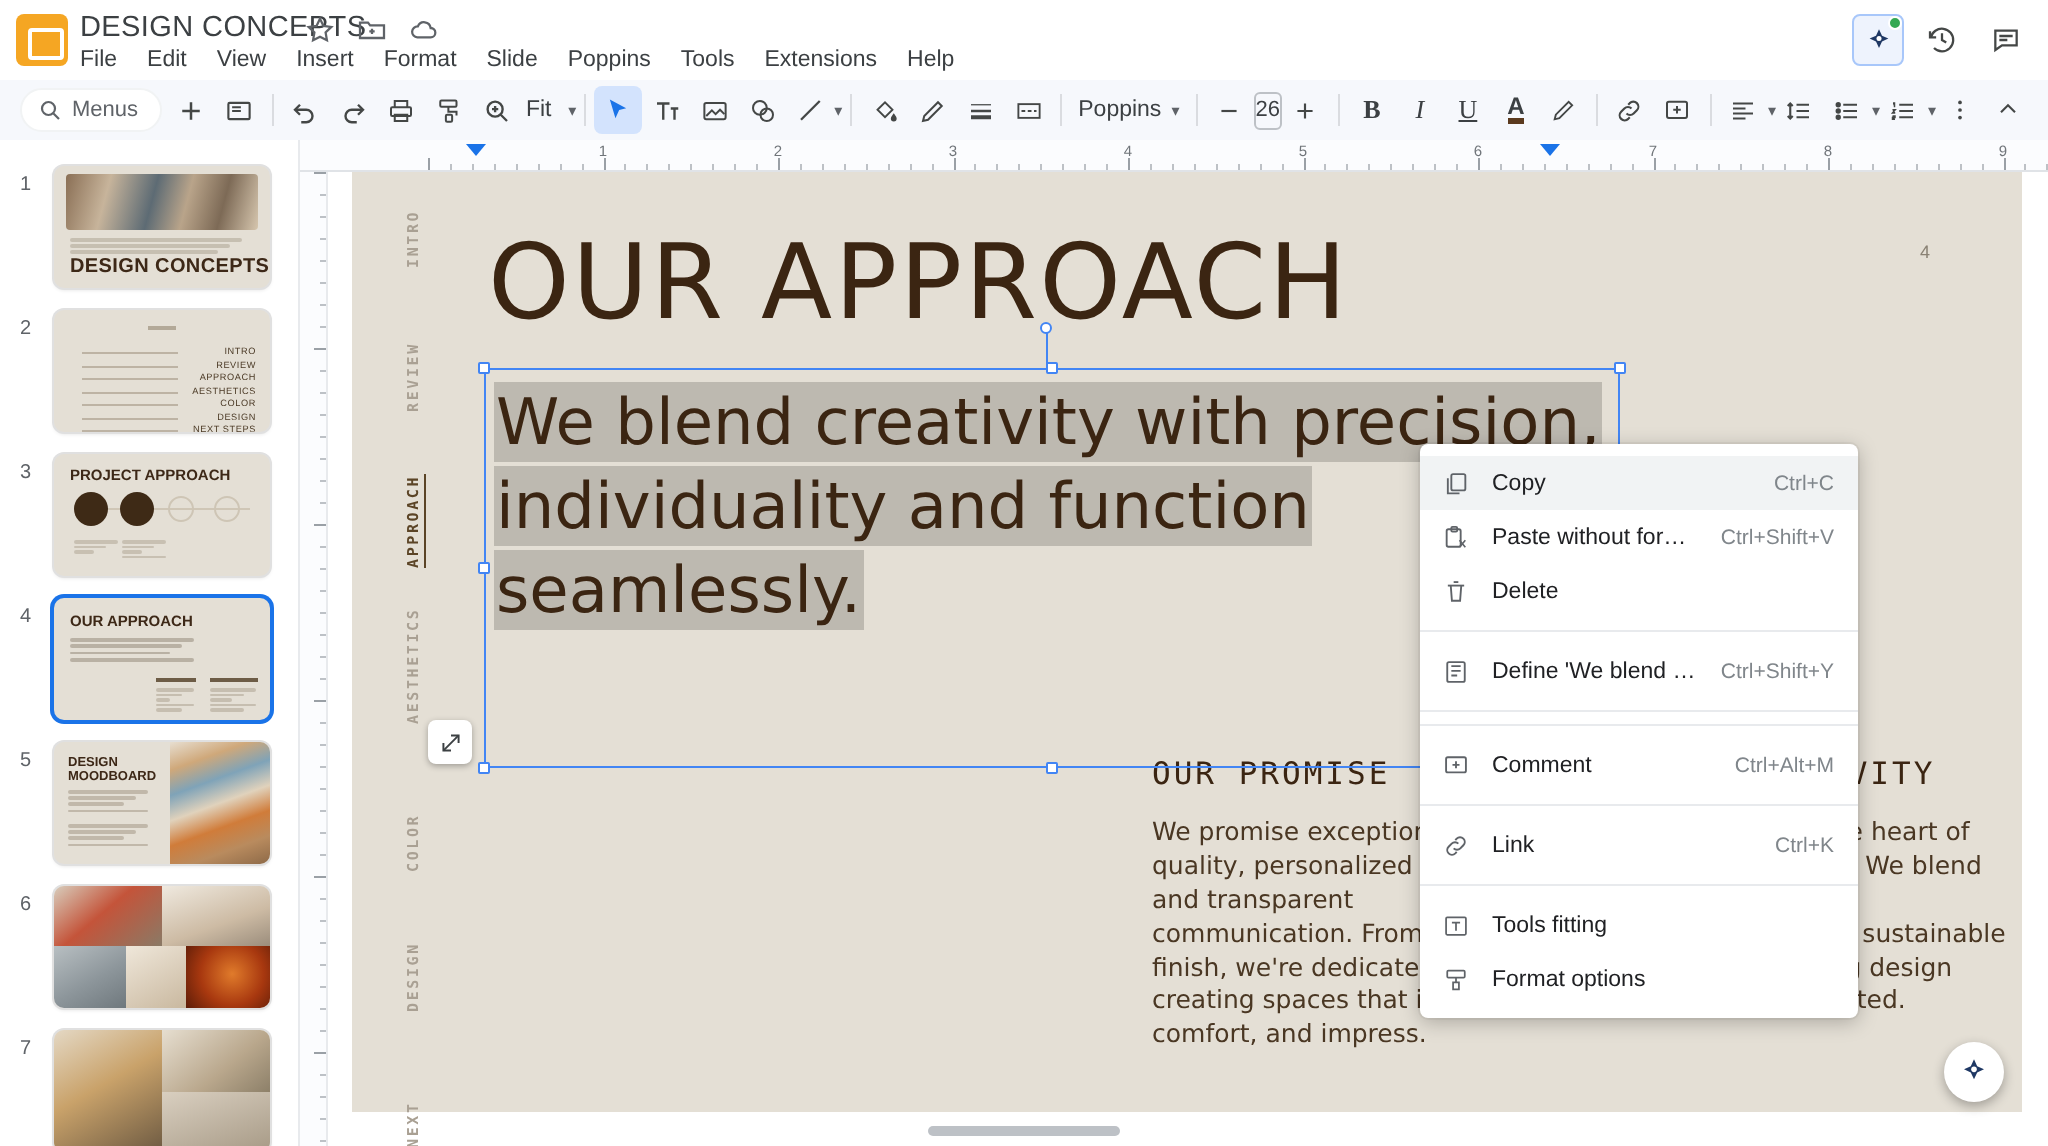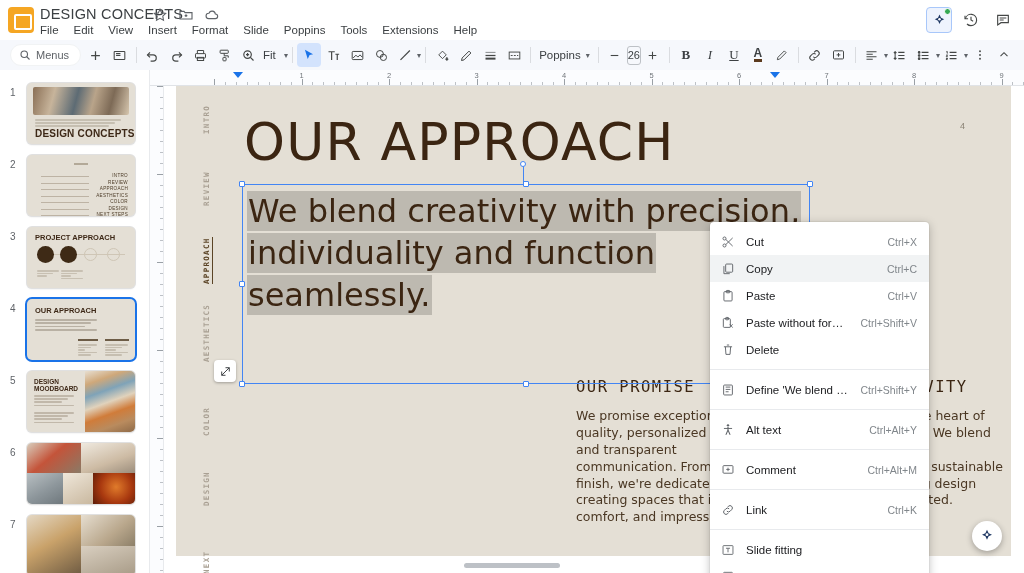--- a/index.html
+++ b/index.html
@@ -688,50 +688,29 @@
         <svg width="13" height="13" viewBox="0 0 24 24" stroke="#3c4043" stroke-width="1.8" fill="none">
           <path d="M5 19L19 5"></path>
             <path d="M5 12v7h7"></path>
             <path d="M19 12V5h-7"></path>
         </svg>
       </div>
     </div>
   </div>
 
   <div class="ctxmenu" id="ctxmenu">
-      <div class="ctxitem">
-        <span class="ctxicon">
-          <svg viewBox="0 0 24 24" fill="none" stroke="#5f6368" stroke-width="1.6" width="14" height="14">
-            <circle cx="6" cy="18" r="2.6"></circle>
-            <circle cx="6" cy="6" r="2.6"></circle>
-            <path d="M8.2 7.6L20 19M8.2 16.4L20 5"></path>
-          </svg>
-        </span>
-        <span class="ctxlabel">Cut</span>
-        <span class="ctxkeys">Ctrl+X</span>
-      </div>
       <div class="ctxitem hl">
         <span class="ctxicon">
           <svg viewBox="0 0 24 24" fill="none" stroke="#5f6368" stroke-width="1.6" width="14" height="14">
             <rect x="8" y="3.5" width="12" height="14" rx="1.5"></rect>
             <path d="M5 7v13h10"></path>
           </svg>
         </span>
         <span class="ctxlabel">Copy</span>
         <span class="ctxkeys">Ctrl+C</span>
-      </div>
-      <div class="ctxitem">
-        <span class="ctxicon">
-          <svg viewBox="0 0 24 24" fill="none" stroke="#5f6368" stroke-width="1.6" width="14" height="14">
-            <rect x="5" y="4.5" width="14" height="16" rx="1.5"></rect>
-            <rect x="9" y="2.5" width="6" height="4" rx="1"></rect>
-          </svg>
-        </span>
-        <span class="ctxlabel">Paste</span>
-        <span class="ctxkeys">Ctrl+V</span>
       </div>
       <div class="ctxitem">
         <span class="ctxicon">
           <svg viewBox="0 0 24 24" fill="none" stroke="#5f6368" stroke-width="1.6" width="14" height="14">
             <rect x="4" y="4.5" width="12" height="15" rx="1.5"></rect>
             <rect x="8" y="2.5" width="5" height="4" rx="1"></rect>
             <path d="M15 14l5 6M20 14l-5 6" stroke-width="1.4"></path>
           </svg>
         </span>
         <span class="ctxlabel">Paste without formatting</span>
@@ -753,31 +732,20 @@
         <span class="ctxicon">
           <svg viewBox="0 0 24 24" fill="none" stroke="#5f6368" stroke-width="1.6" width="14" height="14">
             <rect x="4.5" y="3.5" width="15" height="17" rx="1.5"></rect>
             <path d="M8 7h8M8 11h8M8 15h5"></path>
           </svg>
         </span>
         <span class="ctxlabel">Define 'We blend creativity…'</span>
         <span class="ctxkeys">Ctrl+Shift+Y</span>
       </div>
       <div class="ctxsep"></div>
-      <div class="ctxitem">
-        <span class="ctxicon">
-          <svg viewBox="0 0 24 24" fill="#5f6368" width="14" height="14">
-            <circle cx="12" cy="4" r="2"></circle>
-            <path d="M11 7h2v5l3.5 8h-2L12 14l-2.5 6h-2L11 12z"></path>
-            <path d="M5 8.5h14v1.6H5z"></path>
-          </svg>
-        </span>
-        <span class="ctxlabel">Alt text</span>
-        <span class="ctxkeys">Ctrl+Alt+Y</span>
-      </div>
       <div class="ctxsep"></div>
       <div class="ctxitem">
         <span class="ctxicon">
           <svg viewBox="0 0 24 24" fill="none" stroke="#5f6368" stroke-width="1.6" width="14" height="14">
             <rect x="3.5" y="4.5" width="17" height="13" rx="1.5"></rect>
             <path d="M12 8v6M9 11h6"></path>
           </svg>
         </span>
         <span class="ctxlabel">Comment</span>
         <span class="ctxkeys">Ctrl+Alt+M</span>
@@ -794,21 +762,21 @@
         <span class="ctxkeys">Ctrl+K</span>
       </div>
       <div class="ctxsep"></div>
       <div class="ctxitem">
         <span class="ctxicon">
           <svg viewBox="0 0 24 24" fill="none" stroke="#5f6368" stroke-width="1.5" width="14" height="14">
             <rect x="3.5" y="4.5" width="17" height="15" rx="1"></rect>
             <path d="M8.5 9h7M12 9v7"></path>
           </svg>
         </span>
-        <span class="ctxlabel">Slide fitting</span>
+        <span class="ctxlabel">Tools fitting</span>
         <span class="ctxkeys"></span>
       </div>
       <div class="ctxitem">
         <span class="ctxicon">
           <svg viewBox="0 0 24 24" fill="none" stroke="#5f6368" stroke-width="1.5" width="14" height="14">
             <rect x="4.5" y="4" width="15" height="6" rx="1"></rect>
             <path d="M12 10v4M9.5 14h5v6h-5z"></path>
           </svg>
         </span>
         <span class="ctxlabel">Format options</span>

